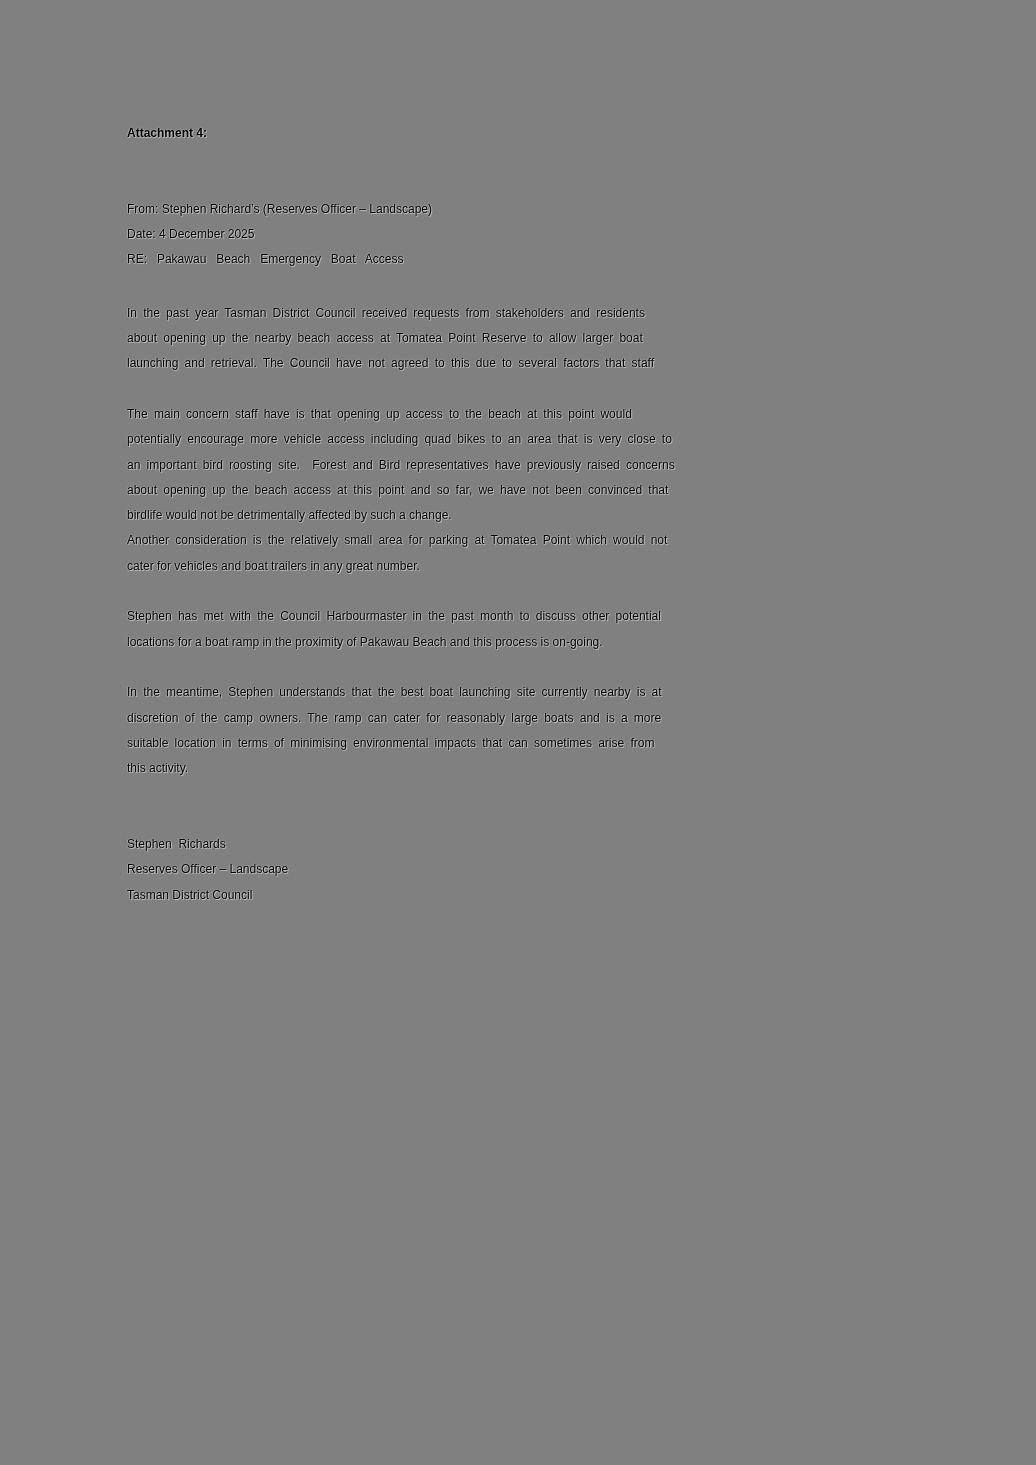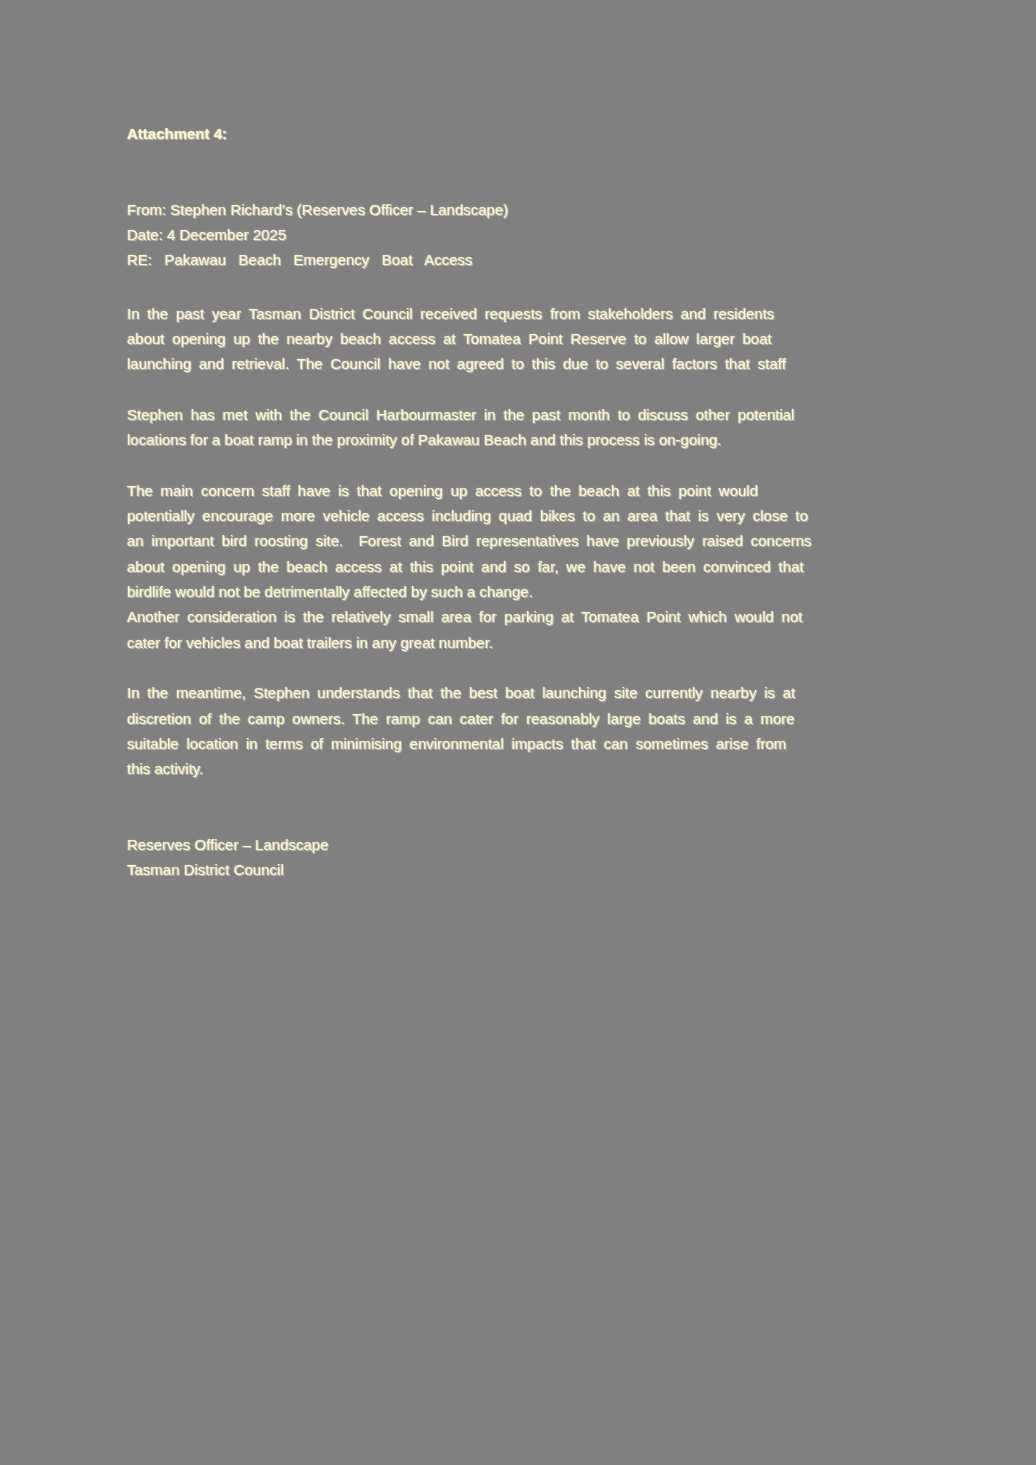--- a/index.html
+++ b/index.html
@@ -8,22 +8,22 @@
     height: 1465px;
     background: #808080;
     overflow: hidden;
     font-family: "Liberation Sans", sans-serif;
   }
   .content {
     position: absolute;
     left: 127px;
     top: 121px;
     width: 778px;
-    color: #fef9c3;
-    font-size: 15px;
+    color: #000000;
+    font-size: 12px;
     line-height: 25.3px;
   }
   .line {
     white-space: pre;
     text-shadow:
       1px 1px 0 rgba(255,255,255,0.40),
       -1px 0 0 rgba(255,255,255,0.18),
       0 0 2px rgba(255,255,255,0.45);
   }
   .heading {
@@ -51,38 +51,39 @@
 
     <div class="body-paragraphs">
         <div class="paragraph">
         </div>
         <div class="paragraph">
           <div class="line spread">In the past year Tasman District Council received requests from stakeholders and residents</div>
           <div class="line spread">about opening up the nearby beach access at Tomatea Point Reserve to allow larger boat</div>
           <div class="line spread">launching and retrieval. The Council have not agreed to this due to several factors that staff</div>
         </div>
         <div class="paragraph">
-          <div class="line spread">Stephen has met with the Council Harbourmaster in the past month to discuss other potential</div>
-          <div class="line">locations for a boat ramp in the proximity of Pakawau Beach and this process is on-going.</div>
-        </div>
-        <div class="paragraph">
           <div class="line spread">The main concern staff have is that opening up access to the beach at this point would</div>
           <div class="line spread">potentially encourage more vehicle access including quad bikes to an area that is very close to</div>
           <div class="line spread">an important bird roosting site.  Forest and Bird representatives have previously raised concerns</div>
           <div class="line spread">about opening up the beach access at this point and so far, we have not been convinced that</div>
           <div class="line">birdlife would not be detrimentally affected by such a change.</div>
           <div class="line spread">Another consideration is the relatively small area for parking at Tomatea Point which would not</div>
           <div class="line">cater for vehicles and boat trailers in any great number.</div>
+        </div>
+        <div class="paragraph">
+          <div class="line spread">Stephen has met with the Council Harbourmaster in the past month to discuss other potential</div>
+          <div class="line">locations for a boat ramp in the proximity of Pakawau Beach and this process is on-going.</div>
         </div>
         <div class="paragraph">
           <div class="line spread">In the meantime, Stephen understands that the best boat launching site currently nearby is at</div>
           <div class="line spread">discretion of the camp owners. The ramp can cater for reasonably large boats and is a more</div>
           <div class="line spread">suitable location in terms of minimising environmental impacts that can sometimes arise from</div>
           <div class="line">this activity.</div>
         </div>
       </div>
 
     <div class="signature">
+        <div class="line">Stephen  Richards</div>
         <div class="line">Reserves Officer – Landscape</div>
         <div class="line">Tasman District Council</div>
       </div>
   </div>
 </div>
 
 </body></html>

